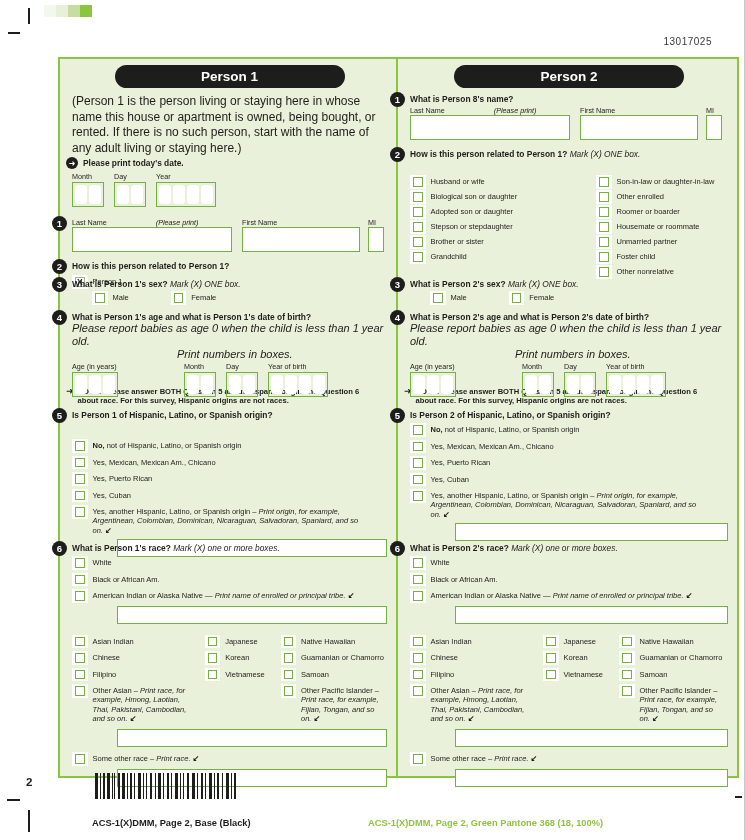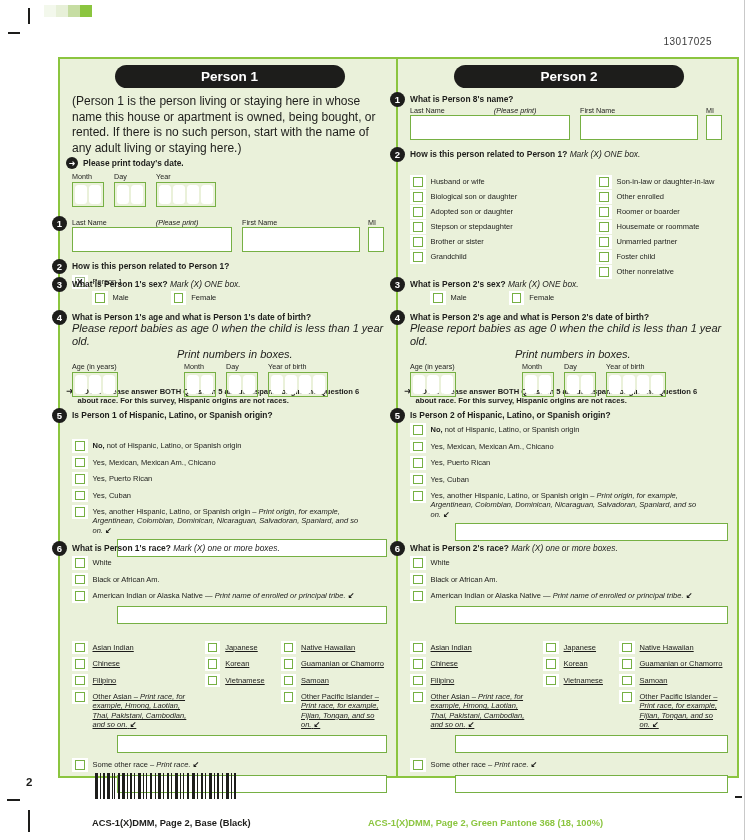--- a/index.html
+++ b/index.html
@@ -92,21 +92,21 @@
   .noteline .na { font-size:9px; line-height:1; margin-right:4px; }
   .noteline p { font-size:7.6px; font-weight:bold; line-height:1.25; width:300px; }
   .noteline p .nl { margin-right:4px; }
 
   
   .sexrow { display:flex; margin-top:2px;margin-left:20px; }
   .sexrow .opt { margin-bottom:0; }
   .sexrow .opt + .opt { margin-left:42px; }
 
   
-  .racegrid { display:flex; margin-top:17px;text-decoration:underline; }
+  .racegrid { display:flex; margin-top:11px; }
   .rc1 { width:133px; } .rc2 { width:76px; } .rc3 { flex:1; }
 
   
   .relgrid { display:flex; margin-top:16px; }
   .relc1 { width:186px; } .relc2 { flex:1; }
   .relgrid .opt { margin-bottom:1.5px; }
   .relgrid .ol { margin-top:2px; }
 
   
   .pagenum { position:absolute; left:26px; top:776px; font-size:11.5px; font-weight:bold; }

